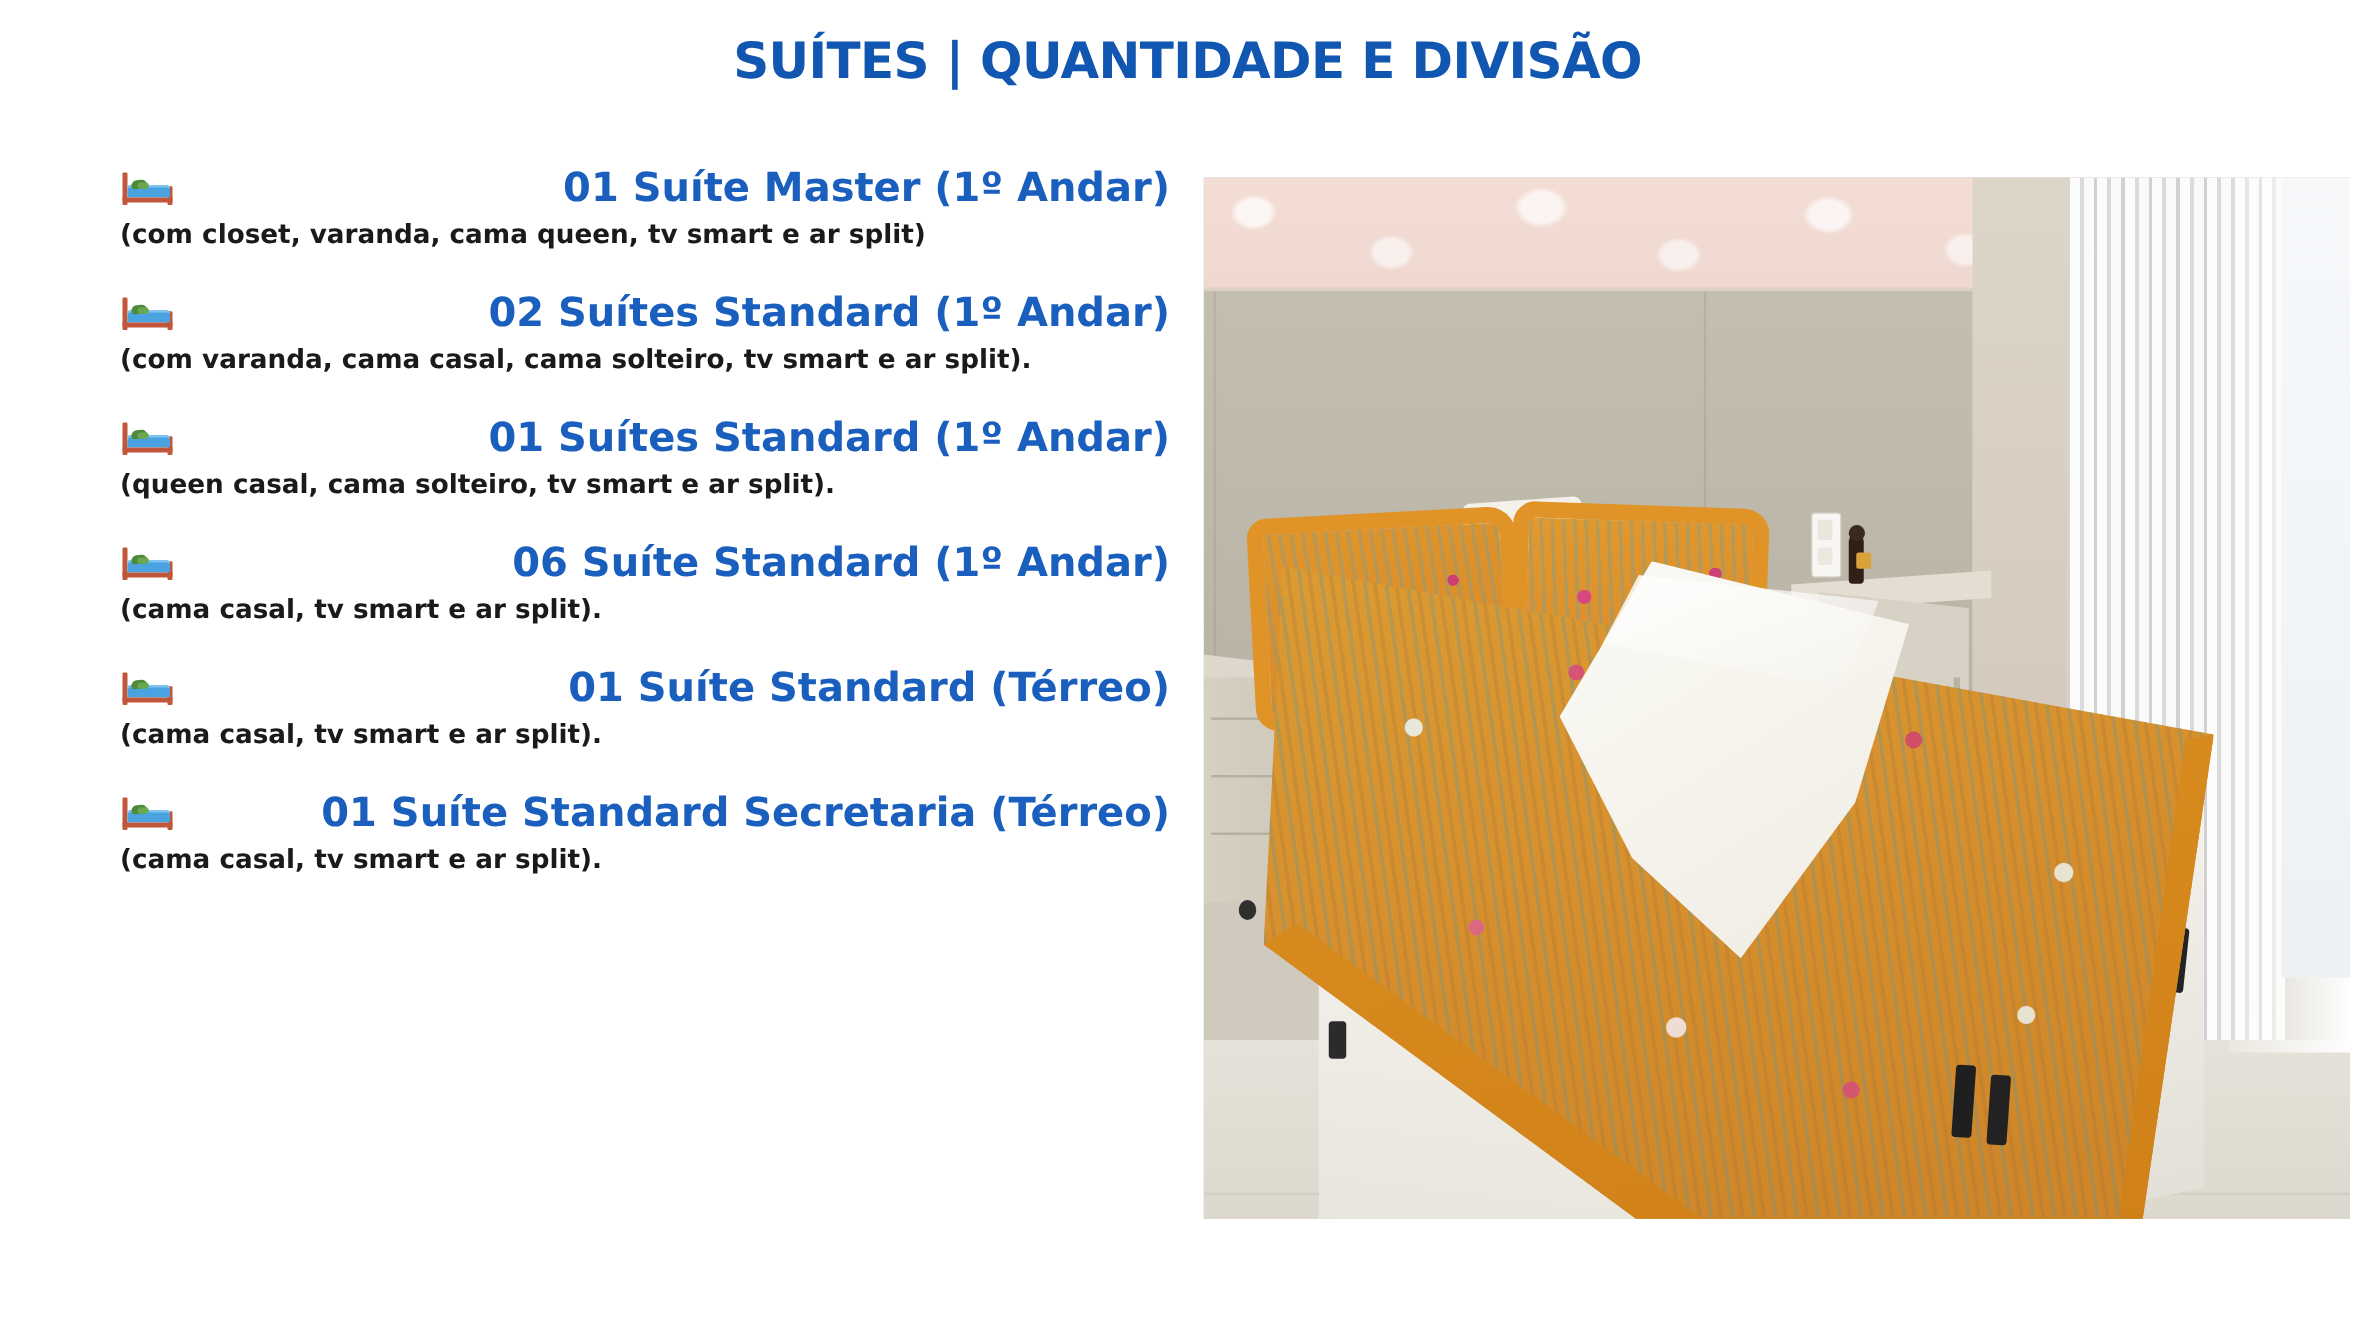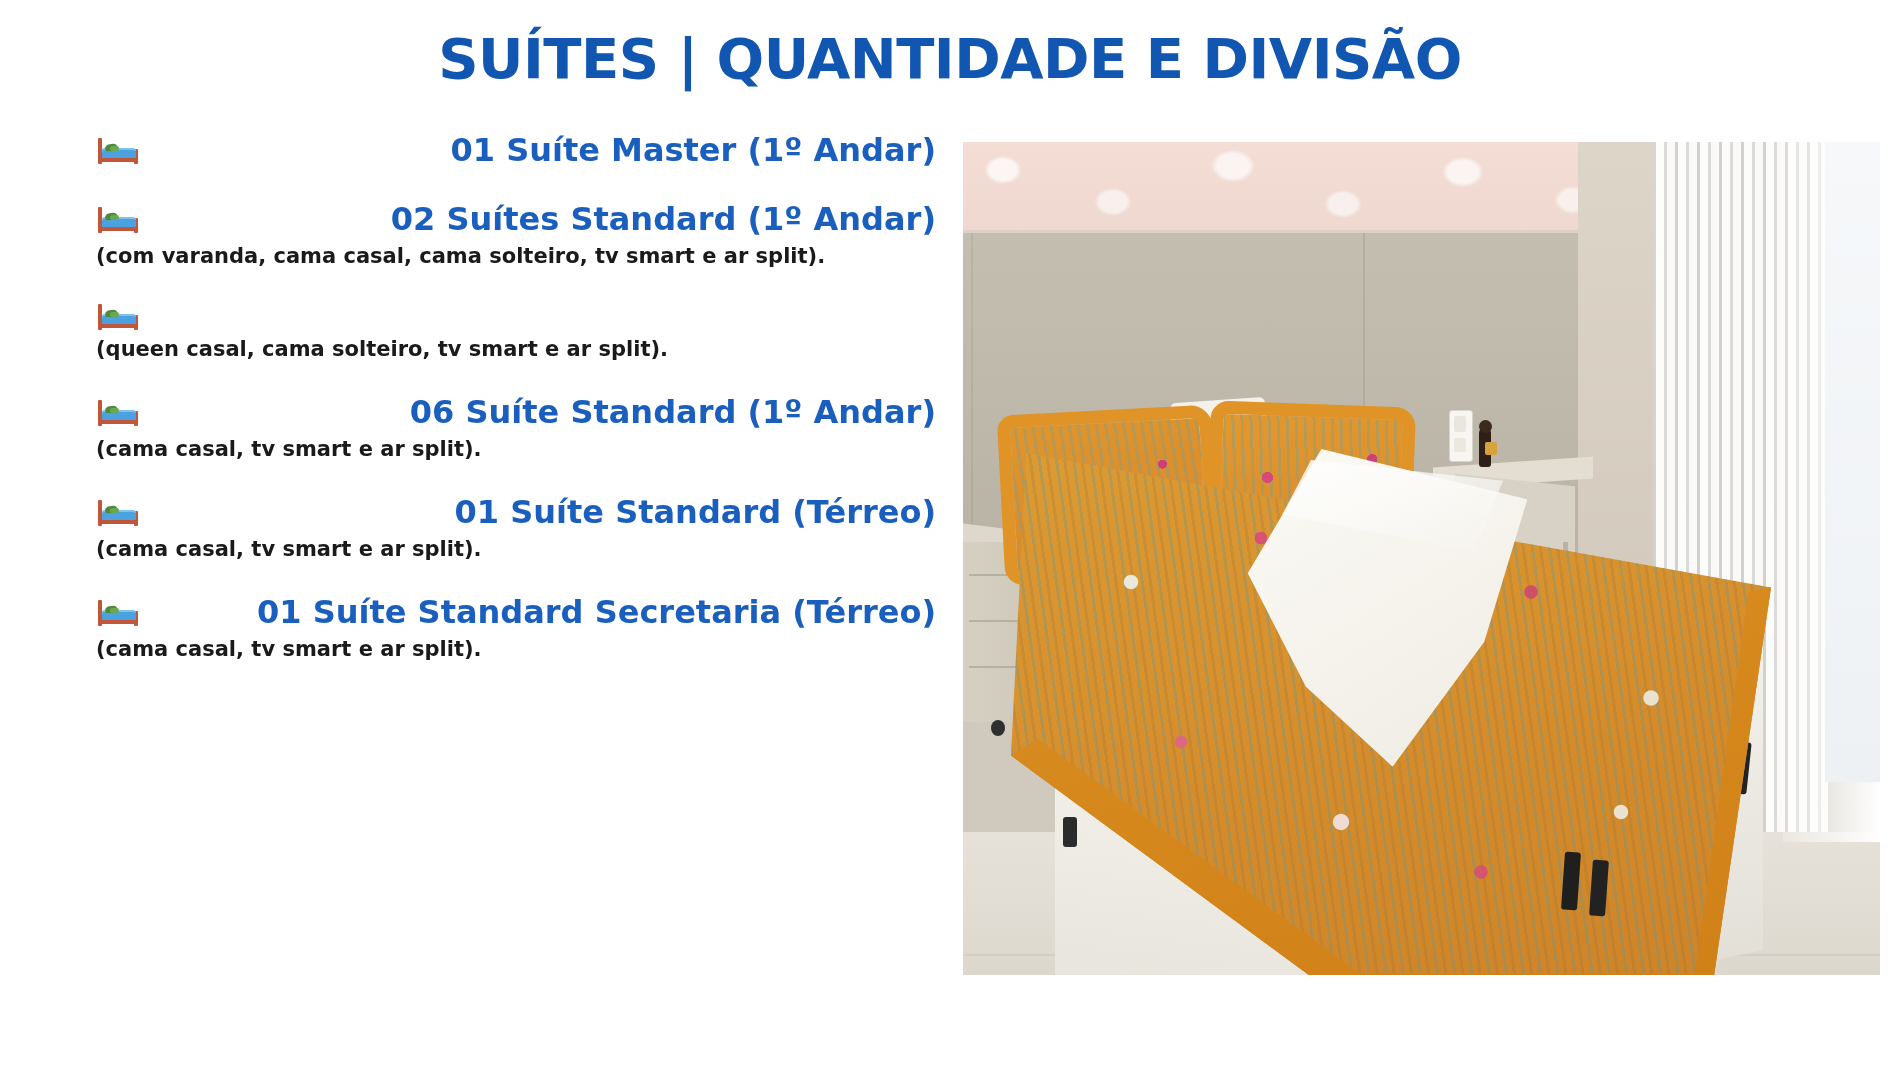--- a/index.html
+++ b/index.html
@@ -12,21 +12,21 @@
     position:relative;
   }
 
   
   .slide-title{
     position:absolute;
     left:0; top:26px; width:1900px;
     text-align:center;
     font-family:"DejaVu Sans", sans-serif;
     font-weight:bold;
-    font-size:56px;
+    font-size:40px;
     letter-spacing:-0.5px;
     color:#1156b0;
     white-space:nowrap;
   }
 
   
   .suite-list{
     position:absolute;
     left:96px; top:132px;
     width:840px;
@@ -353,20 +353,21 @@
         <span class="post-l"></span>
           <span class="post-r"></span>
         <span class="mattress-top"></span>
           <span class="mattress"></span>
         <span class="base"></span>
         <span class="pillow"></span>
           <span class="pillow2"></span>
       </span>
       <span>01 Suíte Master (1º Andar)</span>
     </div>
+    <div class="suite-sub">(com closet, varanda, cama queen, tv smart e ar split)</div>
   </div>
 
   <div class="suite-item">
     <div class="suite-heading">
       <span class="bed-icon">
         <span class="post-l"></span>
           <span class="post-r"></span>
         <span class="mattress-top"></span>
           <span class="mattress"></span>
         <span class="base"></span>
@@ -382,20 +383,21 @@
     <div class="suite-heading">
       <span class="bed-icon">
         <span class="post-l"></span>
           <span class="post-r"></span>
         <span class="mattress-top"></span>
           <span class="mattress"></span>
         <span class="base"></span>
         <span class="pillow"></span>
           <span class="pillow2"></span>
       </span>
+      <span>01 Suítes Standard (1º Andar)</span>
     </div>
     <div class="suite-sub">(queen casal, cama solteiro, tv smart e ar split).</div>
   </div>
 
   <div class="suite-item">
     <div class="suite-heading">
       <span class="bed-icon">
         <span class="post-l"></span>
           <span class="post-r"></span>
         <span class="mattress-top"></span>

